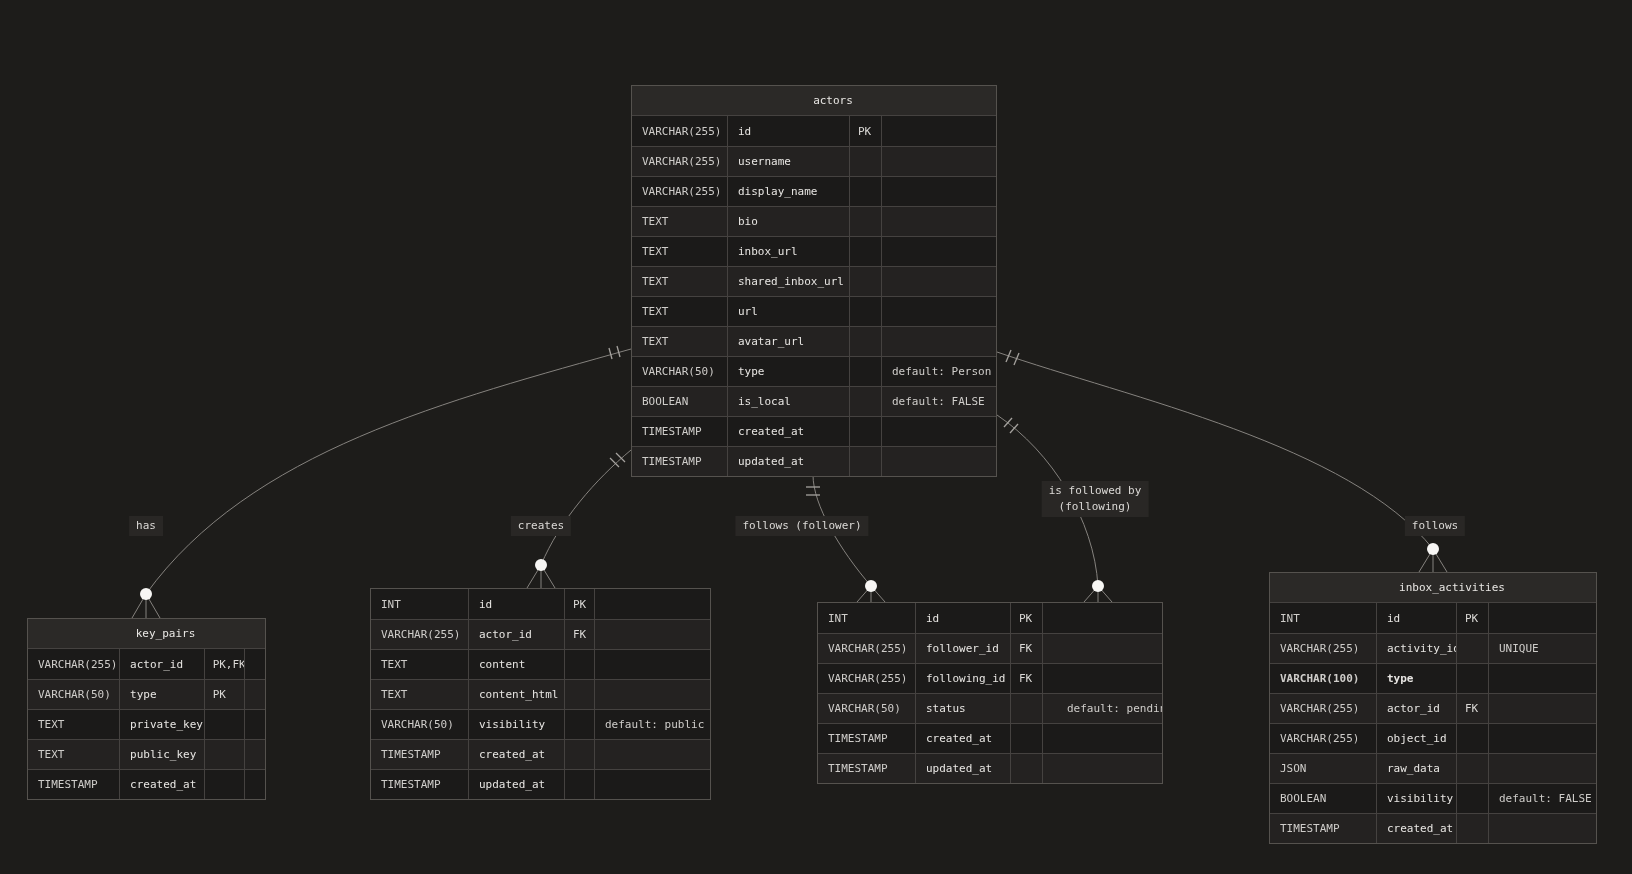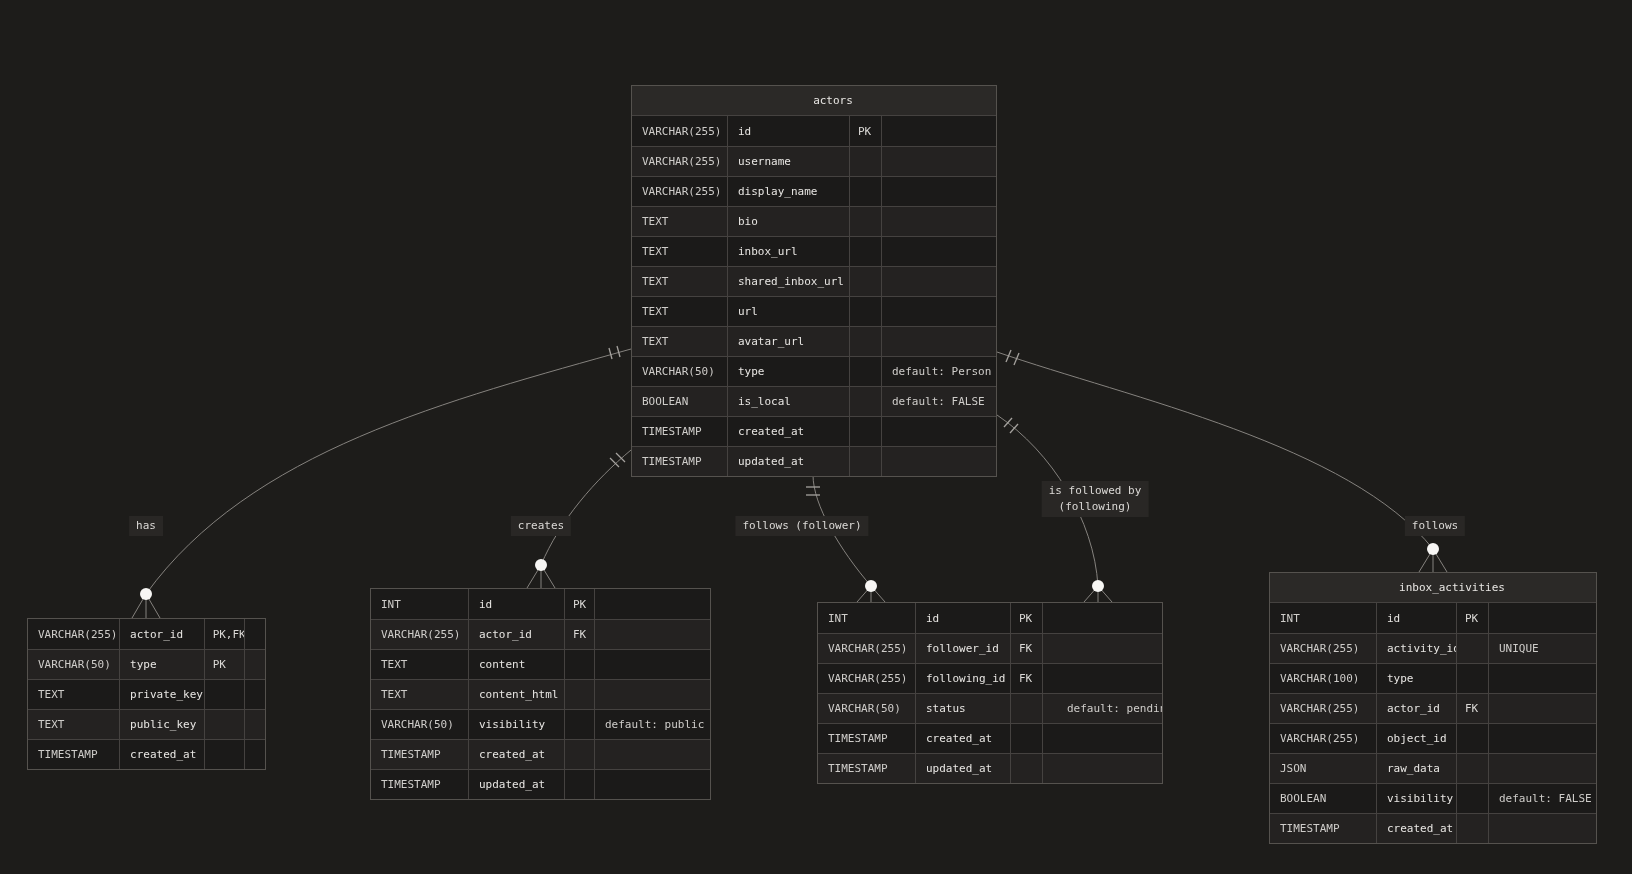--- a/index.html
+++ b/index.html
@@ -165,20 +165,21 @@
         </div>
         <div class="db-row" style="height: 30px;">
           <div class="cell c-type" style="width: 95px;">TIMESTAMP</div>
           <div class="cell c-name" style="width: 122px;">updated_at</div>
           <div class="cell c-key" style="width: 32px;"></div>
           <div class="cell c-default" style="flex: 1 1 0%;"></div>
         </div>
       </div>
     </div>
     <div class="db-table" style="left: 27px; top: 618px; width: 239px;">
+      <div class="hdr" style="height: 30px;">key_pairs</div>
       <div class="rows">
         <div class="db-row" style="height: 30px;">
           <div class="cell c-type" style="width: 96px;">VARCHAR(255)</div>
           <div class="cell c-name" style="width: 89px;">actor_id</div>
           <div class="cell c-key" style="width: 42px;">PK,FK</div>
           <div class="cell c-default" style="flex: 1 1 0%;"></div>
         </div>
         <div class="db-row" style="height: 30px;">
           <div class="cell c-type" style="width: 96px;">VARCHAR(50)</div>
           <div class="cell c-name" style="width: 89px;">type</div>
@@ -299,21 +300,21 @@
           <div class="cell c-name" style="width: 80px;">id</div>
           <div class="cell c-key" style="width: 32px;">PK</div>
           <div class="cell c-default" style="flex: 1 1 0%;"></div>
         </div>
         <div class="db-row" style="height: 30px;">
           <div class="cell c-type" style="width: 106px;">VARCHAR(255)</div>
           <div class="cell c-name" style="width: 80px;">activity_id</div>
           <div class="cell c-key" style="width: 32px;"></div>
           <div class="cell c-default" style="flex: 1 1 0%;">UNIQUE</div>
         </div>
-        <div class="db-row" style="height: 30px;">
+        <div class="db-row" style="height: 30px; font-weight: bold;">
           <div class="cell c-type" style="width: 106px;">VARCHAR(100)</div>
           <div class="cell c-name" style="width: 80px;">type</div>
           <div class="cell c-key" style="width: 32px;"></div>
           <div class="cell c-default" style="flex: 1 1 0%;"></div>
         </div>
         <div class="db-row" style="height: 30px;">
           <div class="cell c-type" style="width: 106px;">VARCHAR(255)</div>
           <div class="cell c-name" style="width: 80px;">actor_id</div>
           <div class="cell c-key" style="width: 32px;">FK</div>
           <div class="cell c-default" style="flex: 1 1 0%;"></div>

